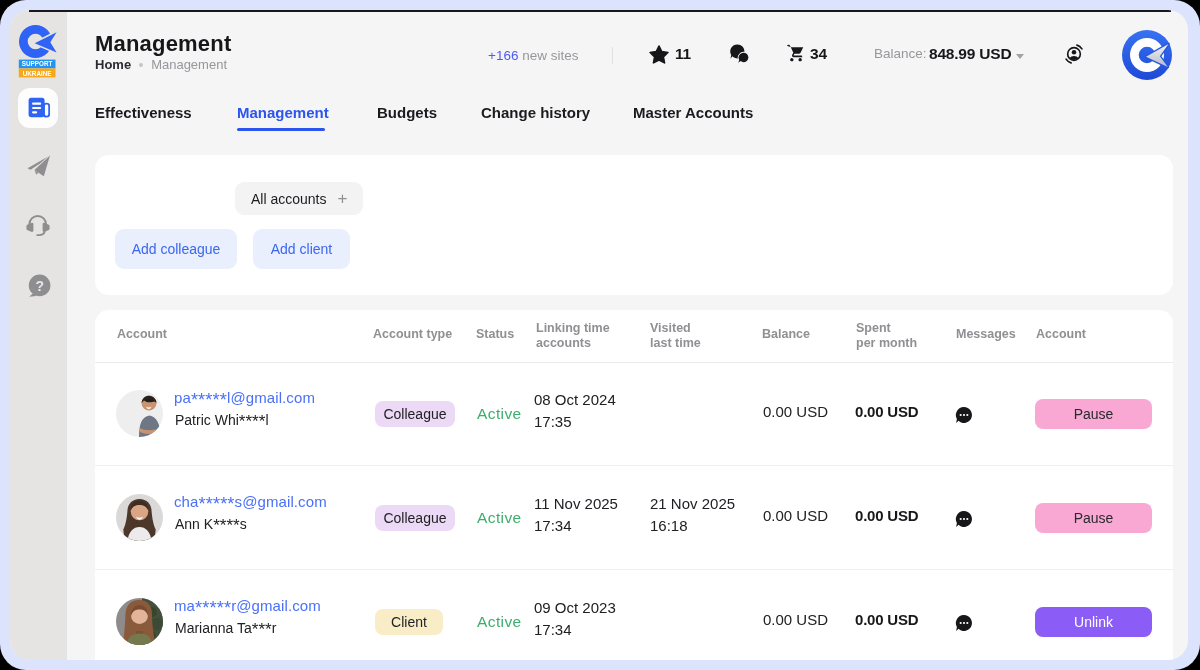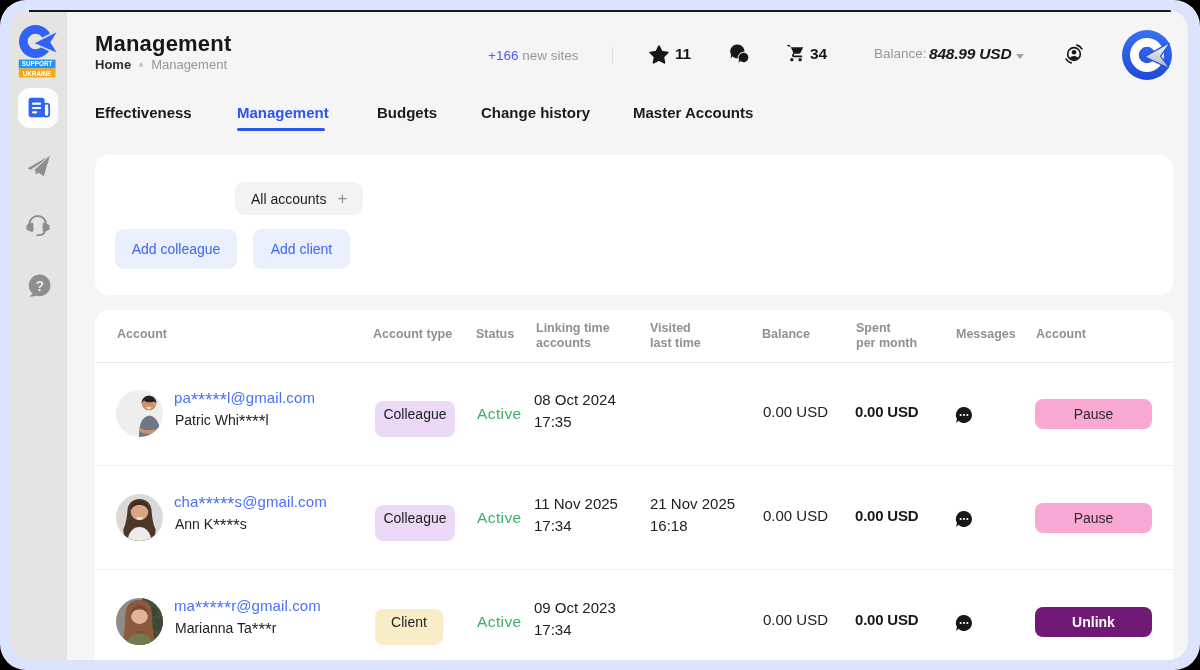--- a/index.html
+++ b/index.html
@@ -24,21 +24,21 @@
   .crumbs b { color:#2c2c30; font-weight:700; }
   .crumbs .dot { display:inline-block; width:4px; height:4px; border-radius:2px;
     background:#c6c6c9; vertical-align:2px; margin:0 8px; }
 
   .tb { position:absolute; top:36px; height:20px; line-height:20px; font-size:13.5px; }
   .newsites { left:478px; color:#97979b; }
   .newsites b { color:#4d5bf7; font-weight:400; }
   .tb-div { position:absolute; left:602px; top:37px; width:1px; height:17px; background:#e1e1e4; }
   .cnt { position:absolute; top:32px; font-size:15.5px; letter-spacing:-0.2px; font-weight:700; color:#17171a; line-height:24px;}
   .balance-l { left:864px; top:34px; color:#97979b; font-weight:400; font-size:13.5px;}
-  .balance-v { left:919px;font-style:italic; }
+  .balance-v { left:919px; }
   .caret { position:absolute; left:1006px; top:44px; width:0; height:0;
     border-left:4.5px solid transparent; border-right:4.5px solid transparent;
     border-top:5px solid #a2a2a7; }
   .avatar-logo { position:absolute; left:1112px; top:20px; width:50px; height:50px; }
 
   
   .tab { position:absolute; top:92px; font-size:15px; font-weight:700; color:#1b1b1f; line-height:22px;}
   .tab.blue { color:#2b55ee; }
   .tab-line { position:absolute; left:227px; top:118px; width:88px; height:3px;
     border-radius:2px; background:#2b55ee; }
@@ -58,34 +58,34 @@
   .th { position:absolute; font-size:12.5px; font-weight:700; color:#8f9093; line-height:15px; }
   .th.one { top:17px; }
   .th.two { top:11px; }
   .hline { position:absolute; left:0; top:52px; width:1078px; height:1px; background:#ececee; }
   .row { position:absolute; left:0; width:1078px; height:104px; }
   .rsep { position:absolute; left:0; bottom:0; width:1078px; height:1px; background:#f0f0f1; }
   .avatar { position:absolute; left:21px; top:28px; width:47px; height:47px; border-radius:50%;
     overflow:hidden; }
   .email { position:absolute; left:79px; top:27px; font-size:15px; letter-spacing:0.1px; color:#4a70f8; }
   .name { position:absolute; left:80px; top:50px; font-size:14px; color:#222226; }
-  .badge { position:absolute; left:280px; top:39px; height:36px; line-height:26px;
+  .badge { position:absolute; left:280px; top:39px; height:26px; line-height:26px;
     border-radius:8px; font-size:14px; color:#222226; text-align:center; }
   .badge.colleague { width:80px; background:#ecd9f6; }
   .badge.client { width:68px; background:#f9edc7; }
   .status { position:absolute; left:382px; top:43px; font-size:15.5px; letter-spacing:0.4px; color:#3dae6e; }
   .dt { position:absolute; top:27px; font-size:15px; color:#212125; line-height:21.5px; }
   .money { position:absolute; left:668px; top:41px; font-size:15px; color:#212125; }
   .money2 { position:absolute; left:760px; top:41px; font-size:15px; letter-spacing:-0.2px; font-weight:700; color:#17171a; }
   .msg { position:absolute; left:859px; top:43px; }
   .a { font-size:1.22em; vertical-align:-0.14em; }
   .act-btn { position:absolute; left:940px; top:37px; width:117px; height:30px; line-height:30px;
     border-radius:8px; font-size:14px; text-align:center; }
   .act-btn.pause { background:#f9a8d4; color:#2a2a2e; }
-  .act-btn.unlink { background:#701a75; color:#fff;font-weight:bold; }
+  .act-btn.unlink { background:#8b5cf6; color:#fff; }
 </style>
 </head>
 <body>
 <div class="frame">
  <div class="app">
   <div class="topline"></div>
   <div class="sidebar">
     <svg style="position:absolute;left:8px;top:14px" width="48" height="55" viewBox="0 0 48 55">
       <path d="M 17.5 1 A 16.5 16.5 0 1 0 17.5 34 A 16.5 16.5 0 0 0 17.5 1 Z M 17.5 9.7 A 7.8 7.8 0 1 1 17.5 25.3 A 7.8 7.8 0 0 1 17.5 9.7 Z" fill="#2e63f5"></path>
       <path d="M 16.7 19.2 L 38.6 8.2 L 32.3 18.2 L 38.6 28.6 Z" fill="#2e63f5" stroke="#e5e4e2" stroke-width="3" stroke-linejoin="round" paint-order="stroke"></path>

